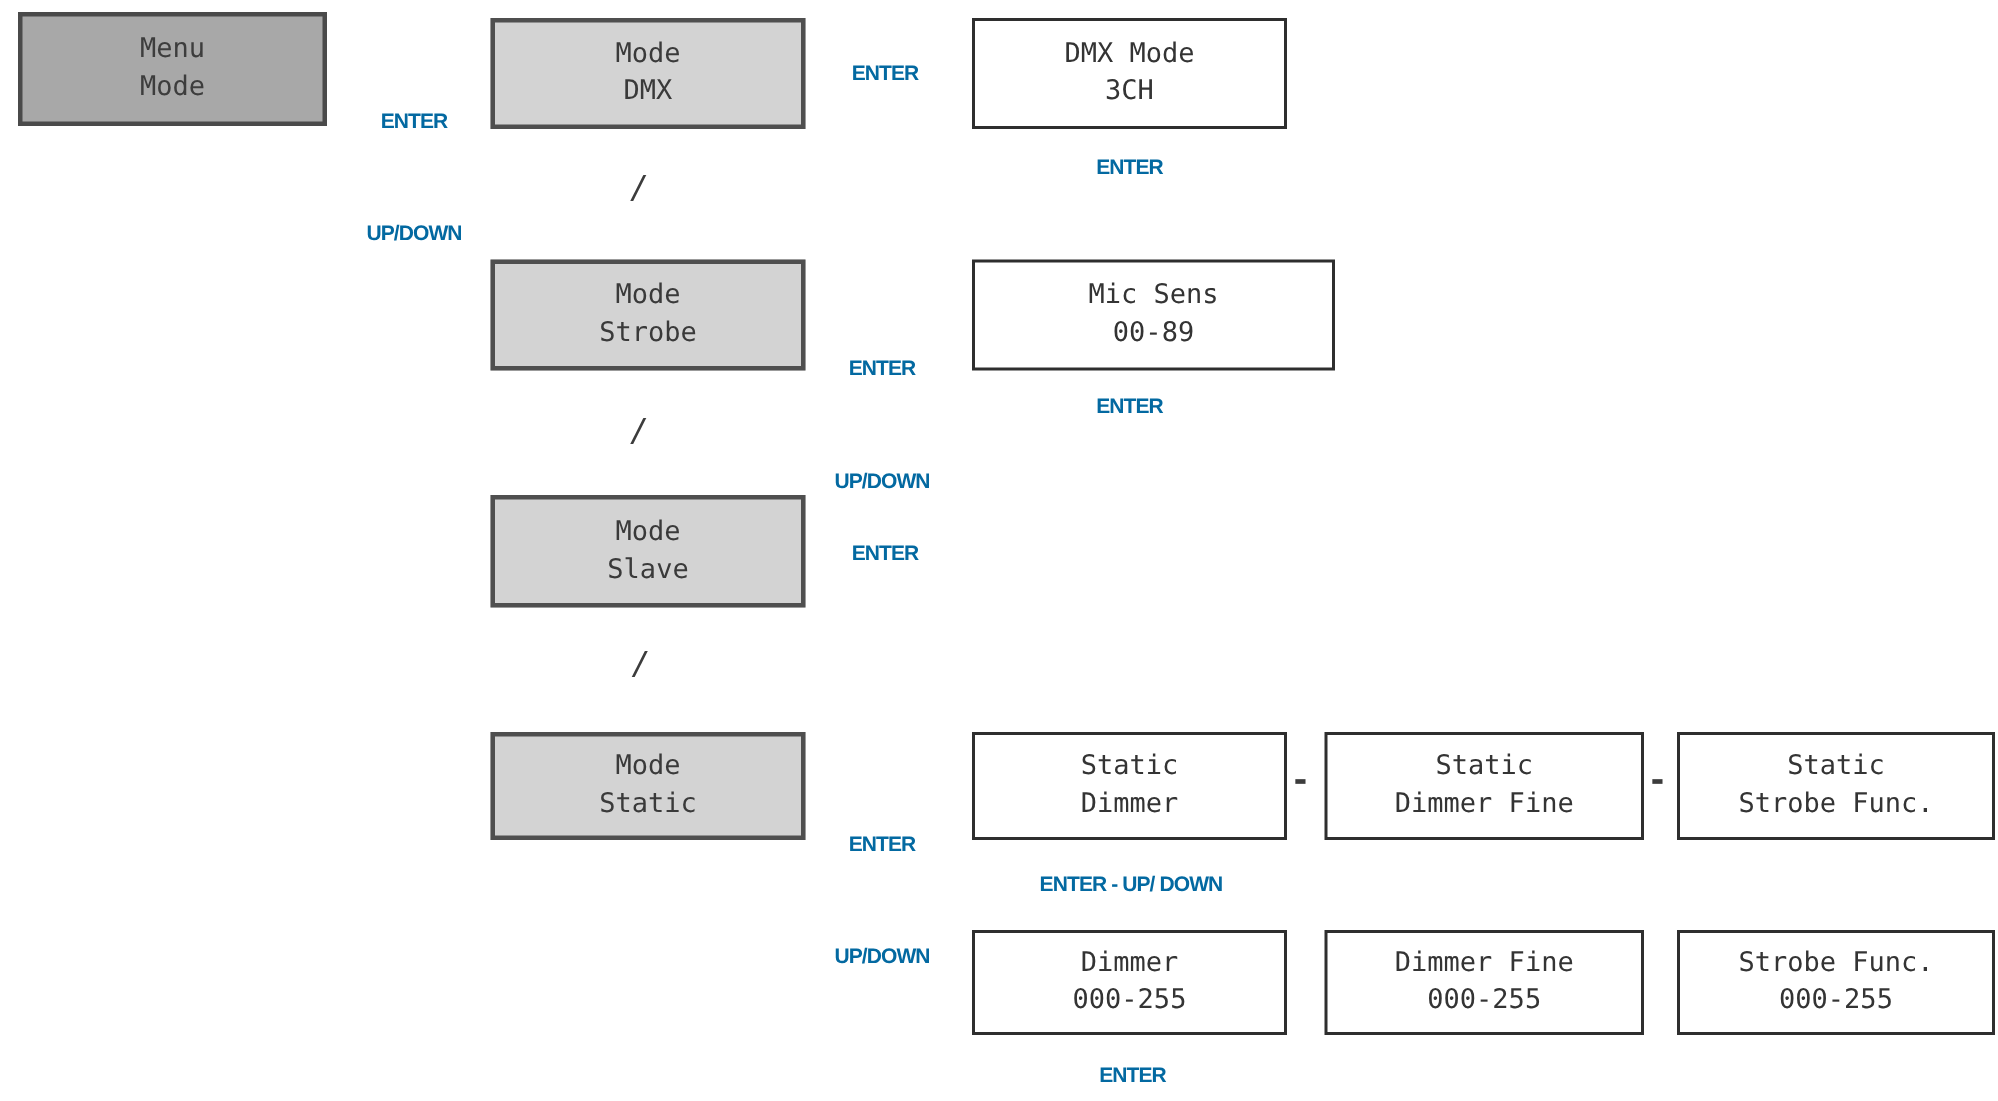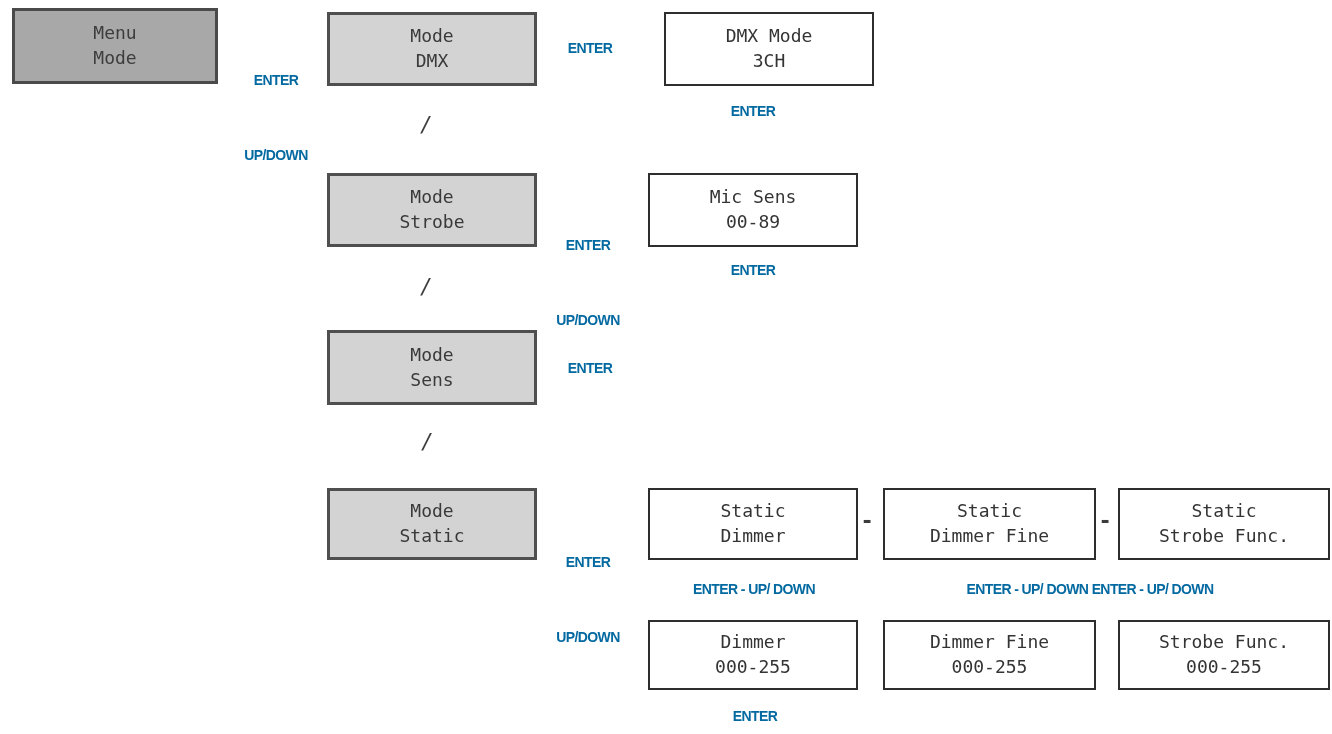--- a/index.html
+++ b/index.html
@@ -75,51 +75,51 @@
     <span style="display:block">UP/DOWN</span>
   </div>
 
   <div class="box mode" style="left:327px; top:12px; width:210px; height:74px;">
     <span>Mode</span>
     <span>DMX</span>
   </div>
 
   <div class="lbl" style="left:548px; top:36px; width:84px;">ENTER</div>
 
-  <div class="box value" style="left:664px; top:12px; width:210px; height:74px;">
+  <div class="box value" style="left:648px; top:12px; width:210px; height:74px;">
     <span>DMX Mode</span>
     <span>3CH</span>
   </div>
 
   <div class="lbl" style="left:711px; top:99px; width:84px;">ENTER</div>
 
   <div class="slash" style="left:420px; top:113px;">/</div>
 
   <div class="box mode" style="left:327px; top:173px; width:210px; height:74px;">
     <span>Mode</span>
     <span>Strobe</span>
   </div>
 
   <div class="lbl" style="left:536px; top:183px; width:104px;">
     <span style="display:block">ENTER</span>
     <span style="display:block">UP/DOWN</span>
   </div>
 
-  <div class="box value" style="left:648px; top:173px; width:210px; height:74px;">
+  <div class="box value" style="left:648px; top:173px; width:242px; height:74px;">
     <span>Mic Sens</span>
     <span>00-89</span>
   </div>
 
   <div class="lbl" style="left:711px; top:258px; width:84px;">ENTER</div>
 
   <div class="slash" style="left:420px; top:275px;">/</div>
 
   <div class="box mode" style="left:327px; top:330px; width:210px; height:75px;">
     <span>Mode</span>
-    <span>Sens</span>
+    <span>Slave</span>
   </div>
 
   <div class="lbl" style="left:548px; top:356px; width:84px;">ENTER</div>
 
   <div class="slash" style="left:421px; top:430px;">/</div>
 
   <div class="box mode" style="left:327px; top:488px; width:210px; height:72px;">
     <span>Mode</span>
     <span>Static</span>
   </div>
@@ -143,21 +143,20 @@
 
   <div class="dash" style="left:1096px; top:508px; width:18px;">-</div>
 
   <div class="box value" style="left:1118px; top:488px; width:212px; height:72px;">
     <span>Static</span>
     <span>Strobe Func.</span>
   </div>
 
   <div class="lbl" style="left:644px; top:577px; width:220px;">ENTER - UP/ DOWN</div>
 
-  <div class="lbl" style="left:888px; top:577px; width:404px;">ENTER - UP/ DOWN ENTER - UP/ DOWN</div>
 
   <div class="box value" style="left:648px; top:620px; width:210px; height:70px;">
     <span>Dimmer</span>
     <span>000-255</span>
   </div>
 
   <div class="box value" style="left:883px; top:620px; width:213px; height:70px;">
     <span>Dimmer Fine</span>
     <span>000-255</span>
   </div>

